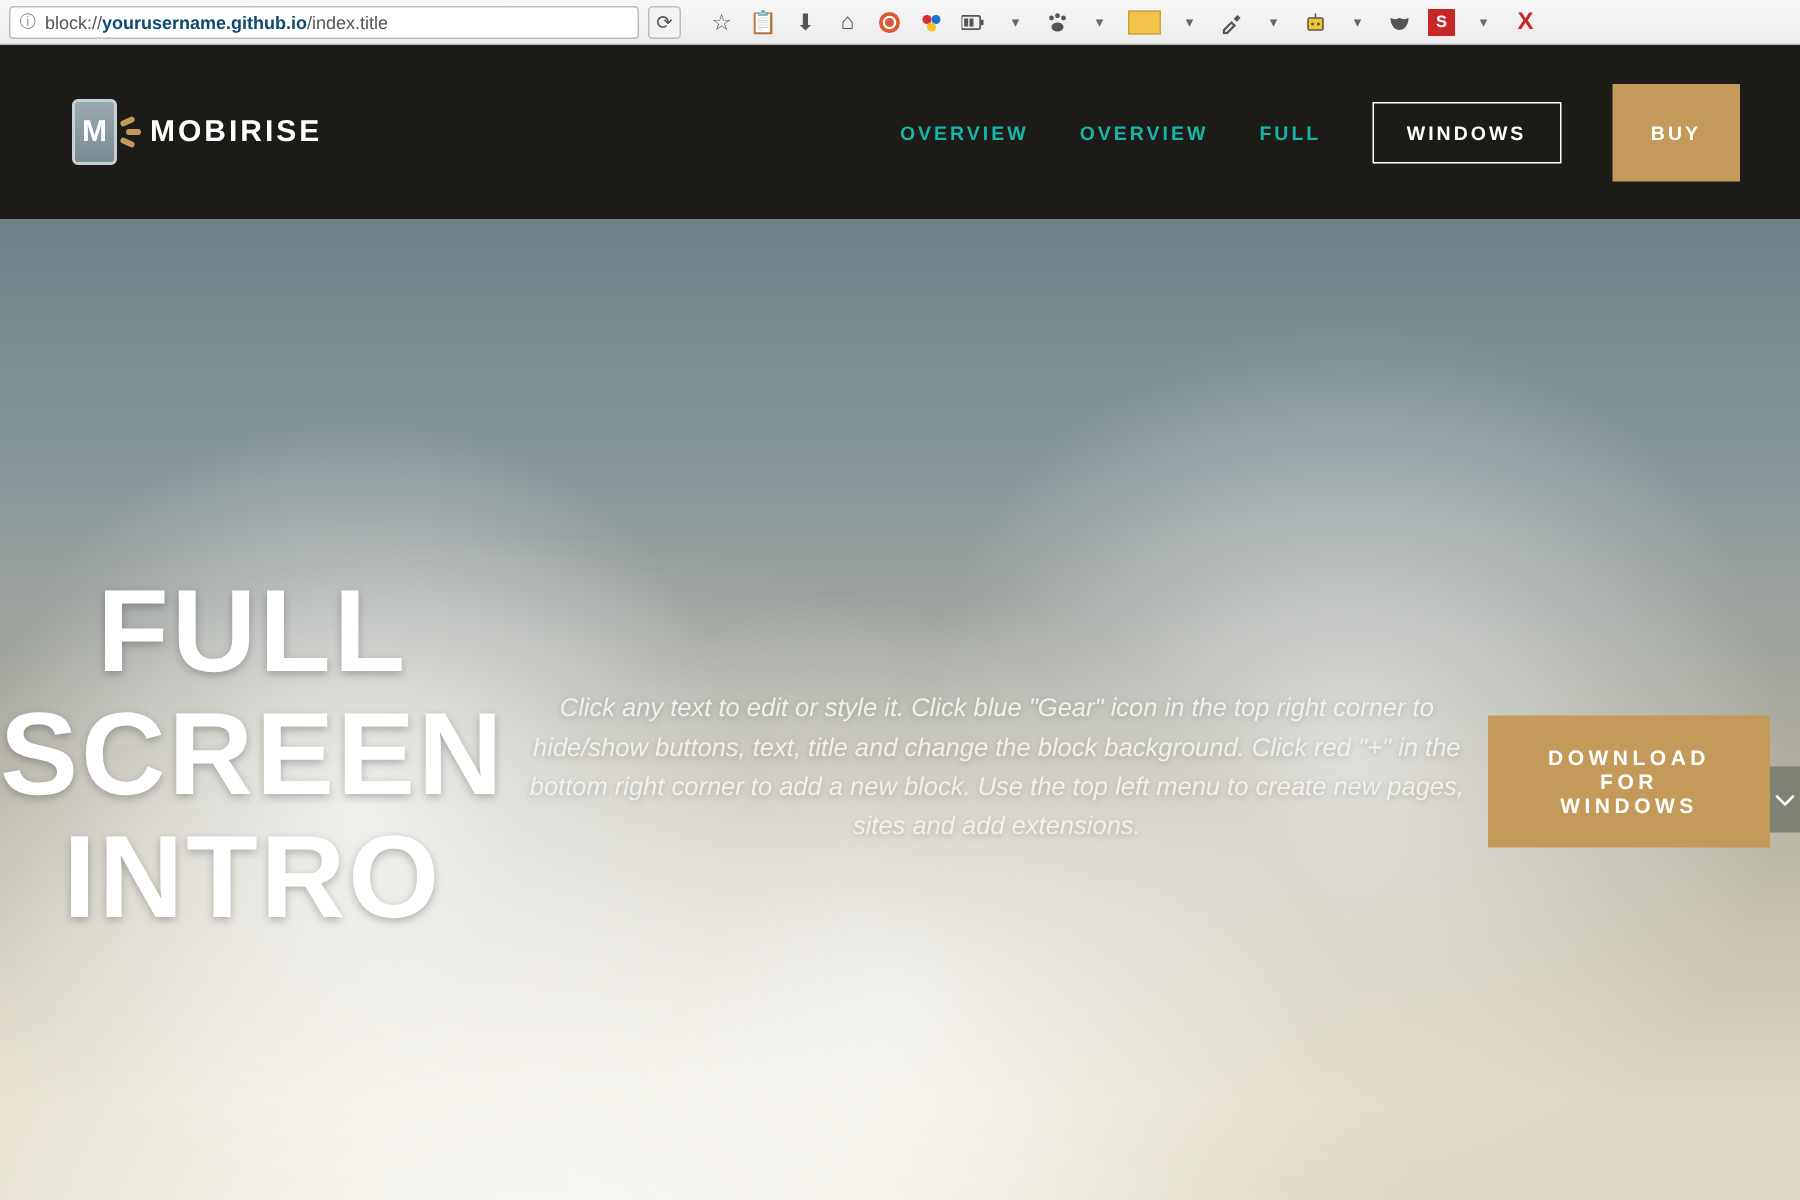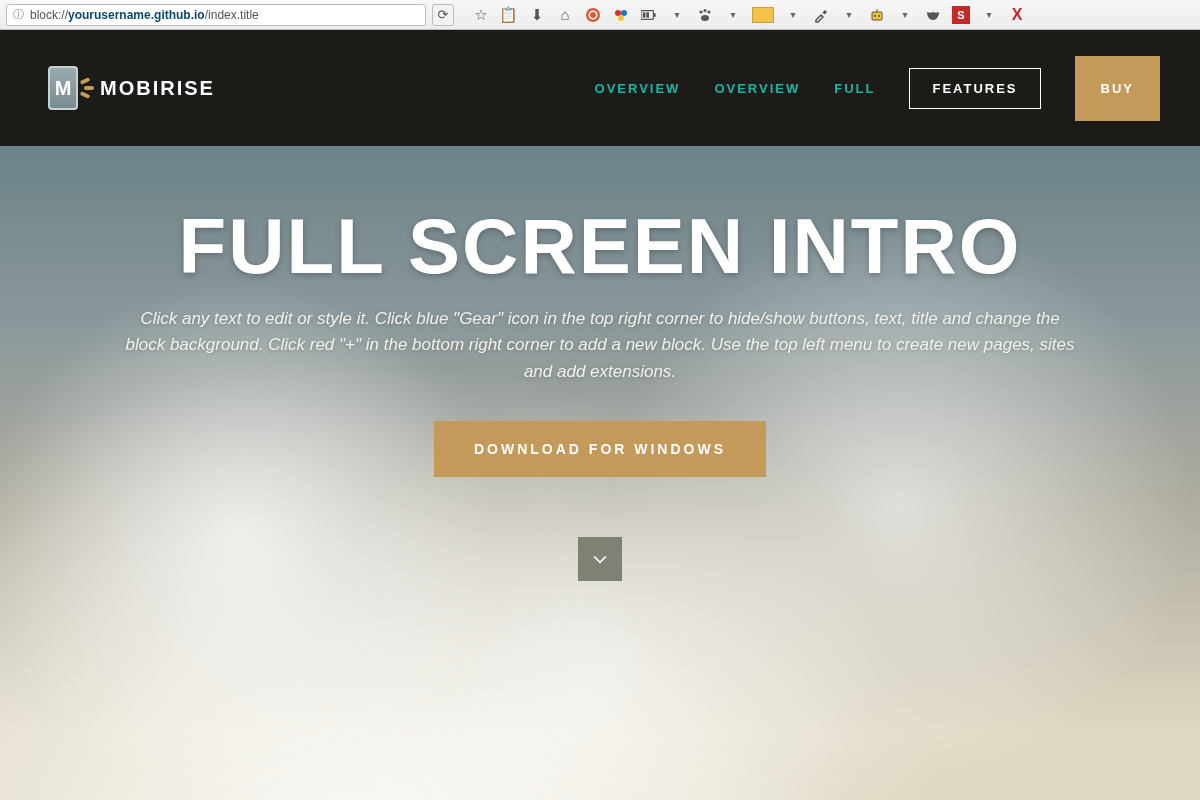--- a/index.html
+++ b/index.html
@@ -74,21 +74,21 @@
     border:none; padding:25px 26px; font-size:13px; font-weight:800; letter-spacing:2px;
     background:#c49a5a; color:#fff; cursor:pointer;
   }
 
   
   .hero {
     position:relative; width:100%; height:654px;
     background:
       radial-gradient(ellipse at 30% 110%, rgba(255,255,255,0.9), rgba(255,255,255,0) 50%),
       linear-gradient(180deg, #6c8387 0%, #88969a 25%, #b0ada0 55%, #ded7c2 90%);
-    display:flex; flex-direction:column; align-items:center;
+    display:flex; align-items:center;
     color:#fff; text-align:center; padding-top:60px;
     overflow:hidden;
   }
   .hero::before{
     content:""; position:absolute; inset:0;
     background:
       radial-gradient(circle at 20% 60%, rgba(255,255,255,0.7), rgba(255,255,255,0) 25%),
       radial-gradient(circle at 75% 55%, rgba(255,255,255,0.6), rgba(255,255,255,0) 30%),
       radial-gradient(circle at 50% 80%, rgba(255,255,255,0.55), rgba(255,255,255,0) 35%);
     mix-blend-mode:screen; pointer-events:none;
@@ -209,21 +209,21 @@
           <span></span>
           <span></span>
         </div>
     </div>
     <div class="brand-name">MOBIRISE</div>
   </div>
   <div class="nav">
     <a href="#">OVERVIEW</a>
     <a href="#">OVERVIEW</a>
     <a href="#">FULL</a>
-    <button class="btn-outline-sm">FEATURES</button>
+    <button class="btn-outline-sm">WINDOWS</button>
     <button class="btn-gold-sm">BUY</button>
   </div>
 </div>
 
 <div class="hero">
   <h1 class="hero-title">FULL SCREEN INTRO</h1>
   <p class="hero-sub">Click any text to edit or style it. Click blue "Gear" icon in the top right corner to hide/show buttons, text, title and change the block background.
 Click red "+" in the bottom right corner to add a new block. Use the top left menu to create new pages, sites and add extensions.</p>
   <div class="hero-buttons">
     <button class="btn-gold-lg">DOWNLOAD FOR WINDOWS</button>

